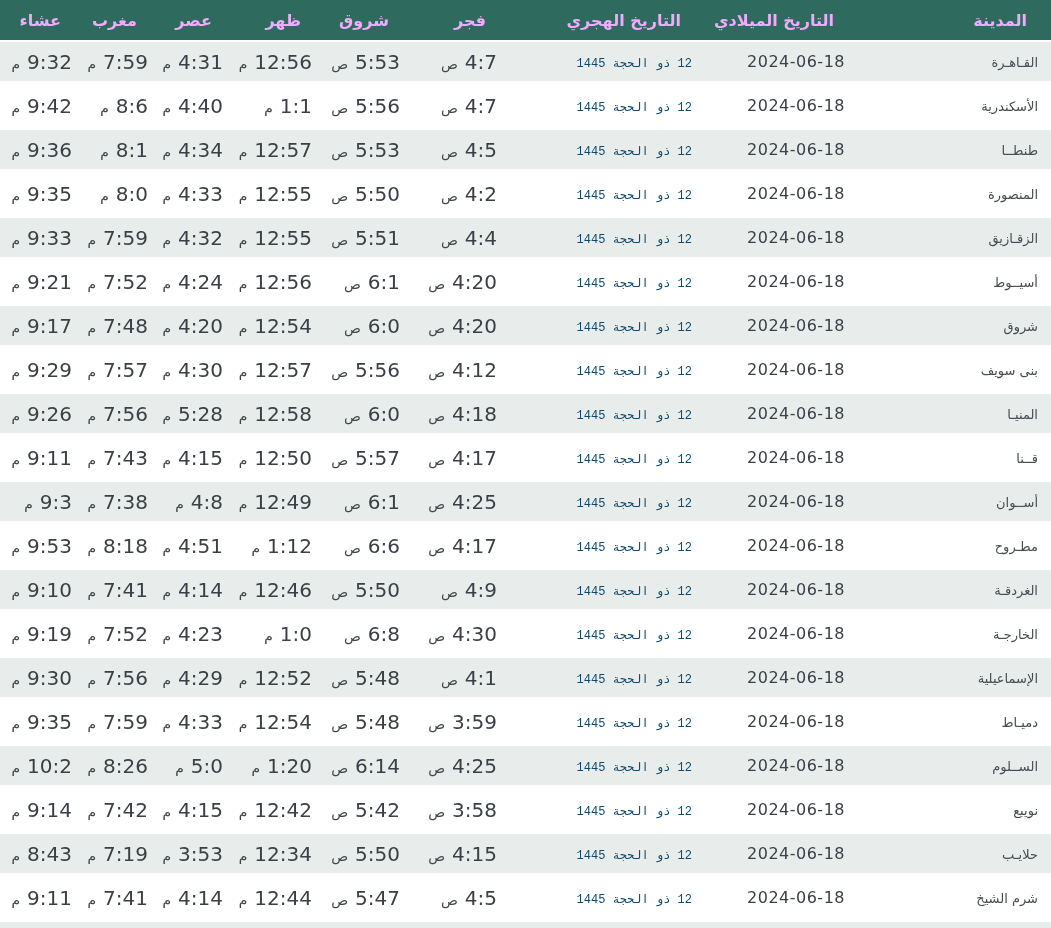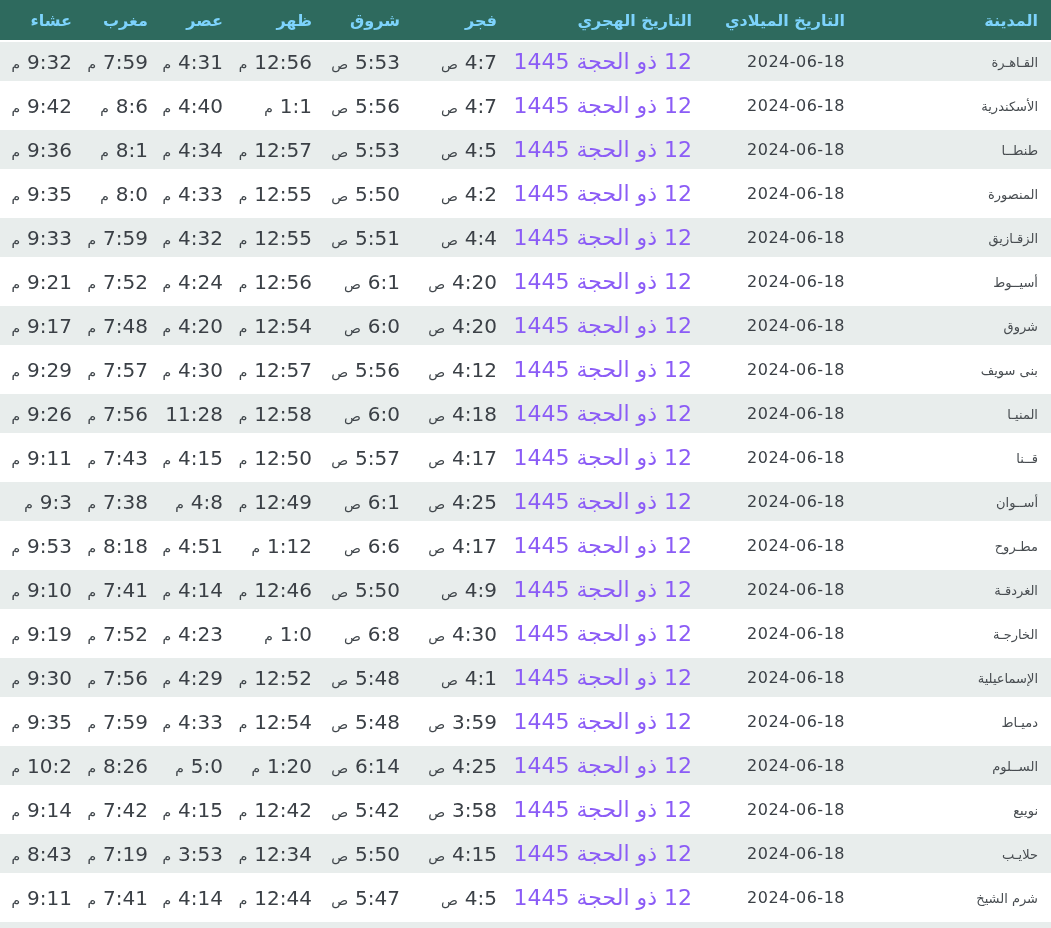--- a/index.html
+++ b/index.html
@@ -1,32 +1,32 @@
 <!DOCTYPE html>
 <html lang="ar" dir="rtl"><head>
 <meta charset="utf-8">
 <style>
   html,body{margin:0;padding:0;}
   body{font-family:"DejaVu Sans",sans-serif;background:#ffffff;}
   .page{width:1051px;height:928px;overflow:hidden;background:#ffffff;}
   table.ptable{width:1051px;border-collapse:separate;border-spacing:0;table-layout:fixed;direction:rtl;}
   thead th{
-    background:#2e6a5e;color:#7dd3fc;font-size:16px;font-weight:bold;
-    height:40px;border-bottom:2px solid #ffffff;padding:0 13px;
+    background:#2e6a5e;color:#f0abfc;font-size:16px;font-weight:bold;
+    height:40px;border-bottom:2px solid #ffffff;padding:0 24px;
     text-align:right;vertical-align:middle;white-space:nowrap;
   }
   tbody td{
     height:39px;border-bottom:5px solid #ffffff;padding:0 13px;
     vertical-align:middle;text-align:right;background:#ffffff;white-space:nowrap;overflow:hidden;
   }
   tr.stripe td{background:#e8edec;}
   .time-cell .t{font-size:20px;color:#3b4046;}
   .time-cell .mk{font-size:14px;color:#3f454a;margin-inline-start:7px;}
   .date-cell .ltr{direction:ltr;unicode-bidi:embed;font-size:16px;color:#3b4046;letter-spacing:0.5px;}
-  .hijri-cell span{font-size:22px;color:#8b5cf6;}
+  .hijri-cell span{font-size:12px;color:#0c4a6e;font-family:Liberation Mono, monospace;}
   .city-cell span{font-size:13px;color:#474c50;}
   .partial td{height:39px;border-bottom:none;}
 </style>
 </head>
 <body>
 
 <div class="page">
   <table class="ptable">
     <colgroup>
       <col style="width:193px">
@@ -141,21 +141,21 @@
           <td class="time-cell"><span class="t">7:57</span><span class="mk">م</span></td>
           <td class="time-cell"><span class="t">9:29</span><span class="mk">م</span></td>
         </tr>
         <tr class="stripe">
           <td class="city-cell"><span>المنيـا</span></td>
           <td class="date-cell"><span class="ltr">2024-06-18</span></td>
           <td class="hijri-cell"><span>12 ذو الحجة 1445</span></td>
           <td class="time-cell"><span class="t">4:18</span><span class="mk">ص</span></td>
           <td class="time-cell"><span class="t">6:0</span><span class="mk">ص</span></td>
           <td class="time-cell"><span class="t">12:58</span><span class="mk">م</span></td>
-          <td class="time-cell"><span class="t">11:28</span><span class="mk">م</span></td>
+          <td class="time-cell"><span class="t">5:28</span><span class="mk">م</span></td>
           <td class="time-cell"><span class="t">7:56</span><span class="mk">م</span></td>
           <td class="time-cell"><span class="t">9:26</span><span class="mk">م</span></td>
         </tr>
         <tr>
           <td class="city-cell"><span>قــنا</span></td>
           <td class="date-cell"><span class="ltr">2024-06-18</span></td>
           <td class="hijri-cell"><span>12 ذو الحجة 1445</span></td>
           <td class="time-cell"><span class="t">4:17</span><span class="mk">ص</span></td>
           <td class="time-cell"><span class="t">5:57</span><span class="mk">ص</span></td>
           <td class="time-cell"><span class="t">12:50</span><span class="mk">م</span></td>

